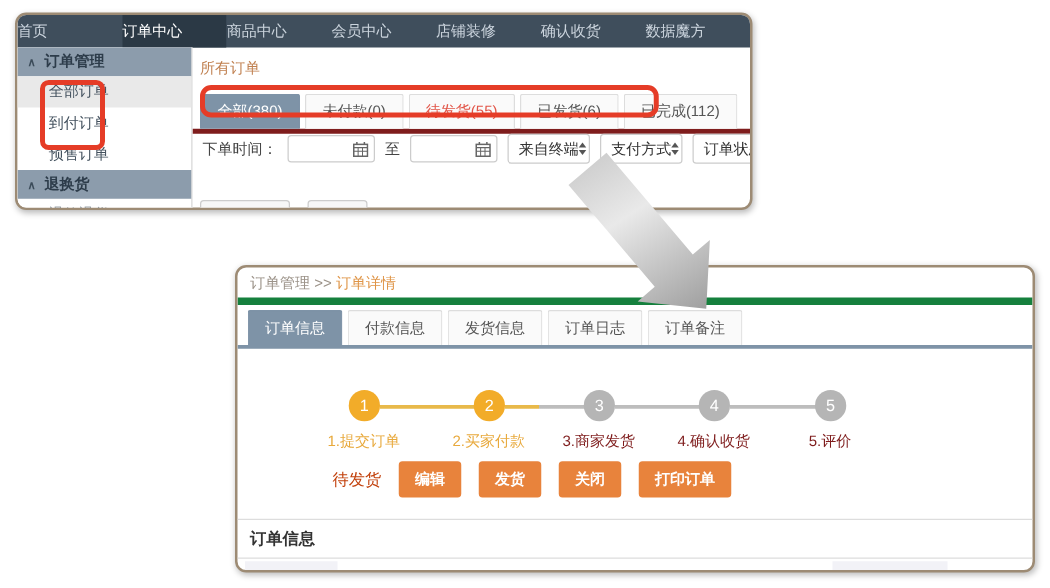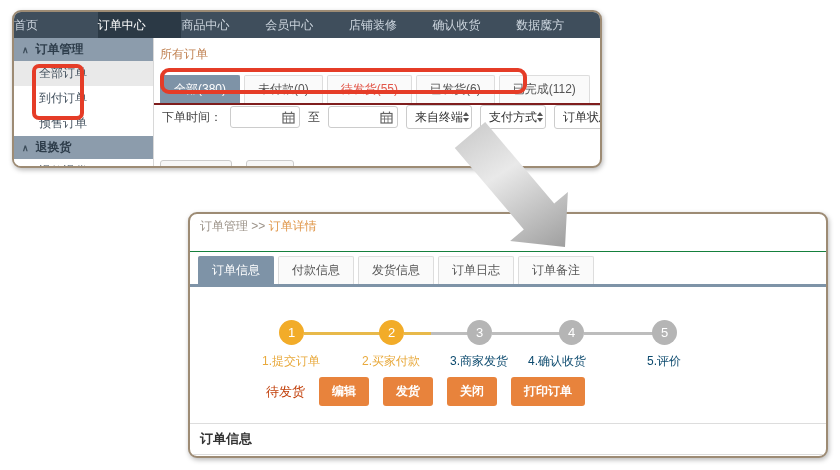--- a/index.html
+++ b/index.html
@@ -13,48 +13,48 @@
   .panel-body { display:flex; height:130px; }
   .sidebar { width:140px; border-right:1px solid #d8d8d8; position:relative; background:#fff; flex:none; }
   .side-header { background:#8c9cac; color:#2d3c4a; font-weight:bold; font-size:12px; padding:3px 8px; display:flex; align-items:center; gap:7px; }
   .side-caret { font-size:9px; color:#3c4c5a; }
   .side-item { font-size:12px; color:#43515e; padding:4px 8px 4px 25px; cursor:pointer; }
   .side-item.selected { background:#e9e9e9; }
   .red-box { position:absolute; border:4px solid #e53c27; border-radius:7px; pointer-events:none; z-index:6; }
   #side-red-box { left:18px; top:26px; width:52px; height:56px; }
   .main-area { flex:1; position:relative; padding-top:8px; overflow:hidden; }
   .area-title { font-size:12px; color:#c08050; padding-left:6px; }
-  .tabbar { margin-top:12px; padding-left:6px; border-bottom:2px solid #7f1d1d; display:flex; align-items:flex-start; }
+  .tabbar { margin-top:12px; padding-left:6px; border-bottom:4px solid #7f1d1d; display:flex; align-items:flex-start; }
   .tab { font-size:12px; padding:5px 13px; margin-right:4px; cursor:pointer; color:#555; background:#fafafa; border:1px solid #ddd; border-bottom:none; border-radius:2px 2px 0 0; white-space:nowrap; }
   .tab.active { background:#7e93a7; color:#fff; border-color:#7e93a7; }
   .tab .hot { color:#e25548; }
   #tabs-red-box { left:6px; top:30px; width:367px; height:26px; border-radius:9px; }
   .filter-row { padding-left:8px; display:flex; align-items:center; gap:8px; white-space:nowrap; }
   .filter-label { font-size:12px; color:#444; }
   .date-input { width:70px; height:22px; border:1px solid #ccc; border-radius:3px; background:#fff; display:flex; align-items:center; justify-content:flex-end; padding-right:4px; flex:none; cursor:text; }
   .sel-box { height:24px; border:1px solid #ccc; border-radius:3px; background:#fff; display:flex; align-items:center; justify-content:space-between; padding:0 8px; width:66px; font-size:12px; color:#333; flex:none; cursor:pointer;text-align:center; }
   .updown { display:flex; flex-direction:column; align-items:center; gap:2px; }
   .tri-up { width:0; height:0; border-left:3px solid transparent; border-right:3px solid transparent; border-bottom:4px solid #555; }
   .tri-down { width:0; height:0; border-left:3px solid transparent; border-right:3px solid transparent; border-top:4px solid #555; }
   .cut-buttons { position:absolute; top:122px; left:6px; display:flex; gap:14px; }
   .ghost-btn { border:1px solid #ccc; background:#f7f7f7; border-radius:3px; font-size:12px; color:#666; padding:4px 11px; white-space:nowrap; cursor:pointer; }
   
   #arrow-svg { position:absolute; left:430px; top:115px; z-index:30; pointer-events:none; }
   
   #detail-panel { left:188px; top:212px; width:640px; height:246px; z-index:10; }
-  .breadcrumb { font-size:12px; padding:4px 10px 16px; border-bottom:1px solid #15803d; color:#9b9288; }
+  .breadcrumb { font-size:12px; padding:4px 10px 3px; border-bottom:6px solid #15803d; color:#9b9288; }
   .crumb-current { color:#df9446; }
   .tabbar2 { margin-top:4px; padding-left:8px; border-bottom:3px solid #7e93a7; display:flex; align-items:flex-end; }
   .stepper { position:relative; height:62px; margin-top:22px; }
   .step-line { position:absolute; top:23px; height:3px; background:#bdbdbd; }
   .step-line.gold { background:#e8b94a; }
   .step-line.half { background:linear-gradient(to right,#e8b94a 0 42%,#bdbdbd 42% 100%); }
   .step-circle { position:absolute; top:11px; width:25px; height:25px; border-radius:50%; background:#b5b5b5; color:#fff; font-size:13px; text-align:center; line-height:25px; }
   .step-circle.done { background:#f2ac29; }
-  .step-label { position:absolute; top:44px; font-size:12px; color:#0c4a6e; white-space:nowrap; transform:translateX(-50%); }
+  .step-label { position:absolute; top:44px; font-size:12px; color:#7f1d1d; white-space:nowrap; transform:translateX(-50%); }
   .step-label.done { color:#e8a93c; }
   .order-bar { display:flex; align-items:center; padding-left:58px; margin-top:6px; }
   .order-no { font-size:13px; color:#333; }
   .order-status { font-size:13px; color:#c2410c; margin-left:18px; }
   .btn-orange { background:#e8833c; color:#fff; font-size:12px; font-weight:bold; border:none; border-radius:3px; padding:6px 13px; margin-left:14px; cursor:pointer; white-space:nowrap; }
   .info-section { margin-top:17px; border-top:1px solid #ddd; }
   .info-heading { font-size:13px; font-weight:bold; color:#333; padding:6px 10px; border-bottom:1px solid #ddd; }
   .info-row { display:flex; align-items:stretch; padding:2px 6px 0; height:32px; }
   .cell-label { background:#f2f2f7; font-size:12px; color:#555; display:flex; align-items:center; padding-left:10px; flex:none; }
   .cell-value { font-size:12px; color:#333; display:flex; align-items:center; }
@@ -173,21 +173,21 @@
     <div class="step-line" style="left:302px; width:68px;"></div>
     <div class="step-line" style="left:394px; width:69px;"></div>
     <div class="step-circle done" style="left:89px;">1</div>
     <div class="step-circle done" style="left:189px;">2</div>
     <div class="step-circle" style="left:277px;">3</div>
     <div class="step-circle" style="left:369px;">4</div>
     <div class="step-circle" style="left:462px;">5</div>
     <div class="step-label done" style="left:101px;">1.提交订单</div>
     <div class="step-label done" style="left:201px;">2.买家付款</div>
     <div class="step-label" style="left:289px;">3.商家发货</div>
-    <div class="step-label" style="left:367px;">4.确认收货</div>
+    <div class="step-label" style="left:381px;">4.确认收货</div>
     <div class="step-label" style="left:474px;">5.评价</div>
   </div>
   <div class="order-bar">
     <span class="order-status">待发货</span>
     <button class="btn-orange">编辑</button>
     <button class="btn-orange">发货</button>
     <button class="btn-orange">关闭</button>
     <button class="btn-orange">打印订单</button>
   </div>
   <div class="info-section">

